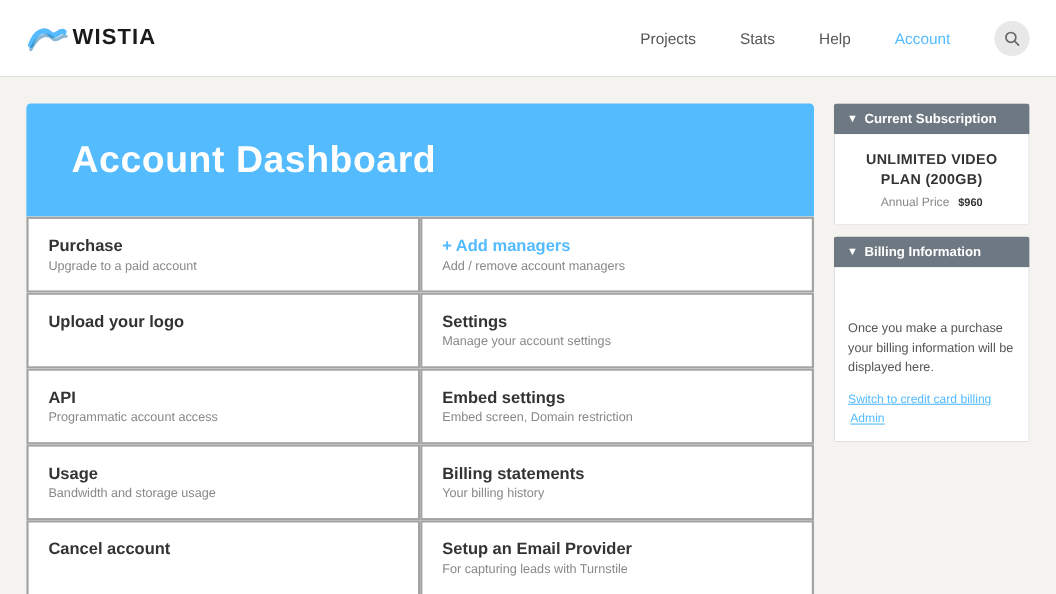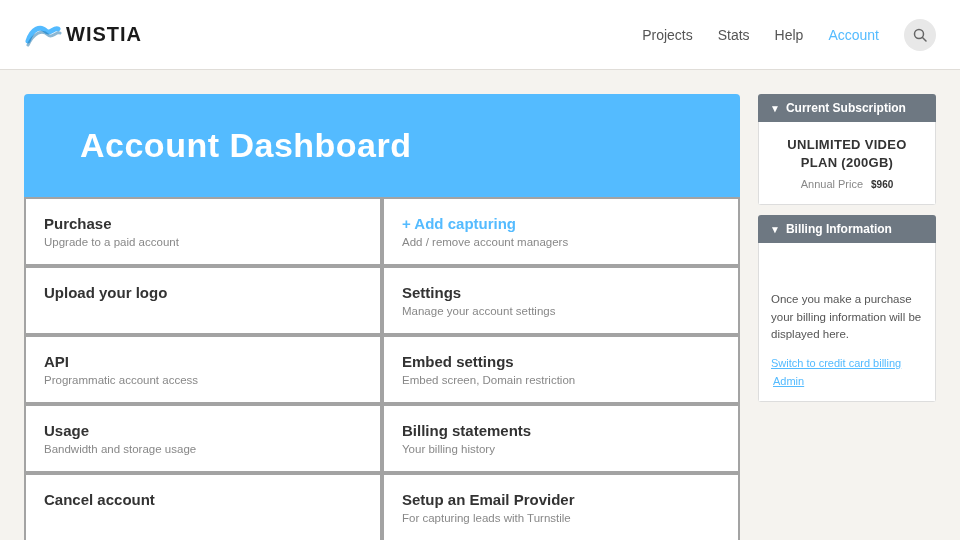--- a/index.html
+++ b/index.html
@@ -32,21 +32,21 @@
     }
     .logo-text {
       font-size: 20px;
       font-weight: bold;
       color: #1a1a1a;
       letter-spacing: 1px;
     }
     .nav {
       display: flex;
       align-items: center;
-      gap: 25px;
+      gap: 40px;
     }
     .nav-item {
       font-size: 14px;
       color: #555;
       cursor: pointer;
       text-decoration: none;
     }
     .nav-item.active {
       color: #54bbff;
     }
@@ -72,21 +72,21 @@
       height: calc(540px - 55px);
     }
 
     
     .left-panel {
       flex: 1;
     }
     .dashboard-header {
       background: #54bbff;
       border-radius: 4px 4px 0 0;
-      padding: 32px 56px;
+      padding: 32px 41px;
       margin-bottom: 0;
     }
     .dashboard-title {
       color: #ffffff;
       font-size: 34px;
       font-weight: bold;
       letter-spacing: 0.5px;
     }
 
     .grid {
@@ -225,21 +225,21 @@
     <div class="dashboard-header">
       <span class="dashboard-title">Account Dashboard</span>
     </div>
     <div class="grid">
 
       <div class="grid-item">
         <div class="grid-item-title">Purchase</div>
         <div class="grid-item-subtitle">Upgrade to a paid account</div>
       </div>
       <div class="grid-item">
-        <div class="grid-item-title add-managers-title">+ Add capturing</div>
+        <div class="grid-item-title add-managers-title">+ Add managers</div>
         <div class="grid-item-subtitle">Add / remove account managers</div>
       </div>
 
       <div class="grid-item">
         <div class="grid-item-title">Upload your logo</div>
         <div class="grid-item-subtitle"></div>
       </div>
       <div class="grid-item">
         <div class="grid-item-title">Settings</div>
         <div class="grid-item-subtitle">Manage your account settings</div>

